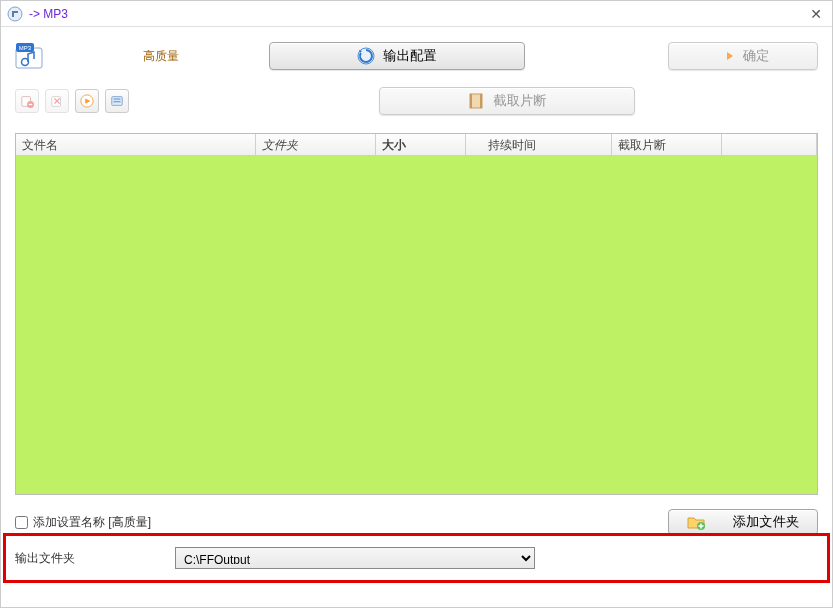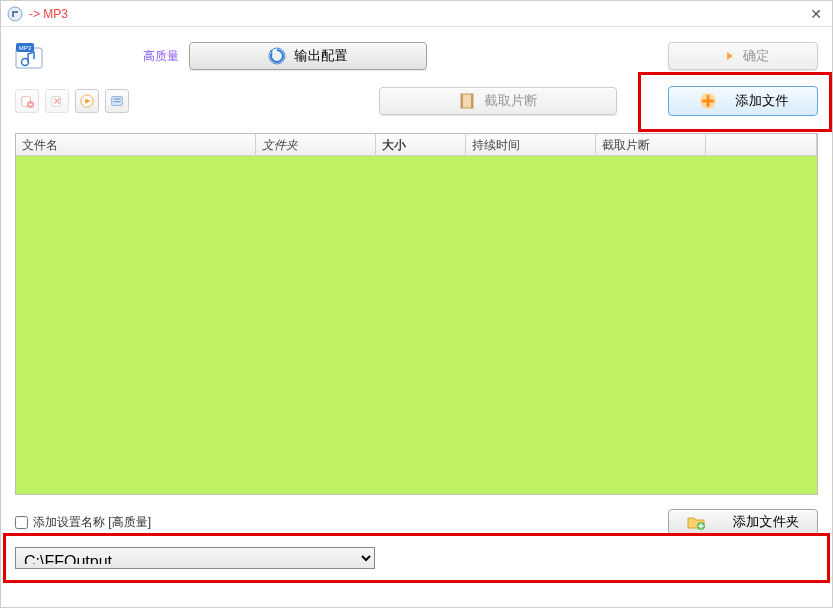--- a/index.html
+++ b/index.html
@@ -20,21 +20,21 @@
   display: flex;
   align-items: center;
   padding: 0 6px;
   border-bottom: 1px solid #e0e0e0;
   background: #fff;
 }
 .titlebar .app-icon {
   width: 16px; height: 16px;
   margin-right: 6px;
 }
-.titlebar .title-text { flex: 1; color: #ef4444; }
+.titlebar .title-text { flex: 1; color: #6d28d9; }
 .titlebar .close-x {
   font-size: 14px;
   width: 20px; height: 20px;
   text-align: center;
   line-height: 20px;
   cursor: pointer;
   color: #555;
 }
 
 
@@ -45,28 +45,29 @@
   display: flex;
   align-items: center;
   gap: 10px;
   height: 38px;
 }
 .mp3-icon {
   width: 28px; height: 28px;
   margin-right: 90px;
 }
 .quality-label {
-  color: #8b5cf6;
+  margin-right: 80px;
+  color: #a16207;
 }
 .big-btn {
   display: inline-flex;
   align-items: center;
   justify-content: center;
   height: 28px;
-  width: 238px;
+  width: 256px;
   border: 1px solid #a5a5a5;
   border-radius: 4px;
   background: linear-gradient(#f8f8f8, #e3e3e3);
   cursor: pointer;
   gap: 8px;
   box-shadow: inset 0 1px 0 #fff, 0 1px 1px rgba(0,0,0,0.1);
 }
 .big-btn.disabled {
   color: #999;
   border-color: #ccc;
@@ -146,21 +147,21 @@
 .table-header .col {
   border-right: 1px solid #d0d0d0;
   padding: 3px 6px;
   color: #444;
   overflow: hidden;
   white-space: nowrap;
 }
 .col-name { width: 240px; }
 .col-folder { width: 120px; font-style: italic; }
 .col-size { width: 90px; font-weight: bold; }
-.col-duration { width: 130px; }
+.col-duration { width: 130px; margin-left: 16px; }
 .col-clip { width: 110px; }
 .col-rest { flex:1; border-right: none; }
 
 
 .bottom-section {
   padding: 10px 14px 4px 14px;
 }
 .bottom-row {
   display: flex;
   align-items: center;
@@ -191,21 +192,21 @@
 }
 .output-highlight {
   top: -6px; left: -12px; right: -12px; bottom: -8px;
 }
 .output-label { width: 160px; display: inline-block; }
 .output-select {
   width: 360px;
   height: 22px;
   border: 1px solid #888;
   background: linear-gradient(#f6f6f6,#e8e8e8);
-  font-size: 16px;
+  font-size: 12px;
   padding: 4px 4px;
 }
 
 svg { display: block; }
 </style>
 </head>
 <body>
 
 <div class="titlebar">
   <span class="app-icon">
@@ -288,33 +289,20 @@
       <span class="btn-icon">
         <svg viewBox="0 0 18 18" width="18" height="18">
           <rect x="3" y="2" width="12" height="14" fill="#f2d9b0" stroke="#c89b60"></rect>
           <rect x="3" y="2" width="2" height="14" fill="#c89b60"></rect>
           <rect x="13" y="2" width="2" height="14" fill="#c89b60"></rect>
         </svg>
       </span>
       <span>截取片断</span>
     </button>
 
-    <div class="add-file-wrap">
-      <div class="highlight-add add-file-highlight"></div>
-      <button class="add-btn">
-        <span class="plus-icon">
-          <svg viewBox="0 0 24 18" width="28" height="18">
-            <circle cx="9" cy="9" r="8" fill="#ffd9a0"></circle>
-            <rect x="7.5" y="3" width="3" height="12" rx="1" fill="#ff8c1a"></rect>
-            <rect x="3" y="7.5" width="12" height="3" rx="1" fill="#ff8c1a"></rect>
-          </svg>
-        </span>
-        <span>添加文件</span>
-      </button>
-    </div>
   </div>
 </div>
 
 <div class="table-area">
   <div class="table-header">
     <div class="col col-name">文件名</div>
     <div class="col col-folder">文件夹</div>
     <div class="col col-size">大小</div>
     <div class="col col-duration">持续时间</div>
     <div class="col col-clip">截取片断</div>
@@ -339,19 +327,20 @@
           <rect x="11.5" y="12.2" width="5" height="1.6" fill="#fff"></rect>
         </svg>
       </span>
       <span>添加文件夹</span>
     </button>
   </div>
 
   <div class="output-row-wrap">
     <div class="highlight-add output-highlight"></div>
     <div class="bottom-row">
+      <span class="output-label">输出文件夹</span>
       <select class="output-select">
         <option>C:\FFOutput</option>
       </select>
       <span class="spacer"></span>
     </div>
   </div>
 </div>
 
 </body></html>

